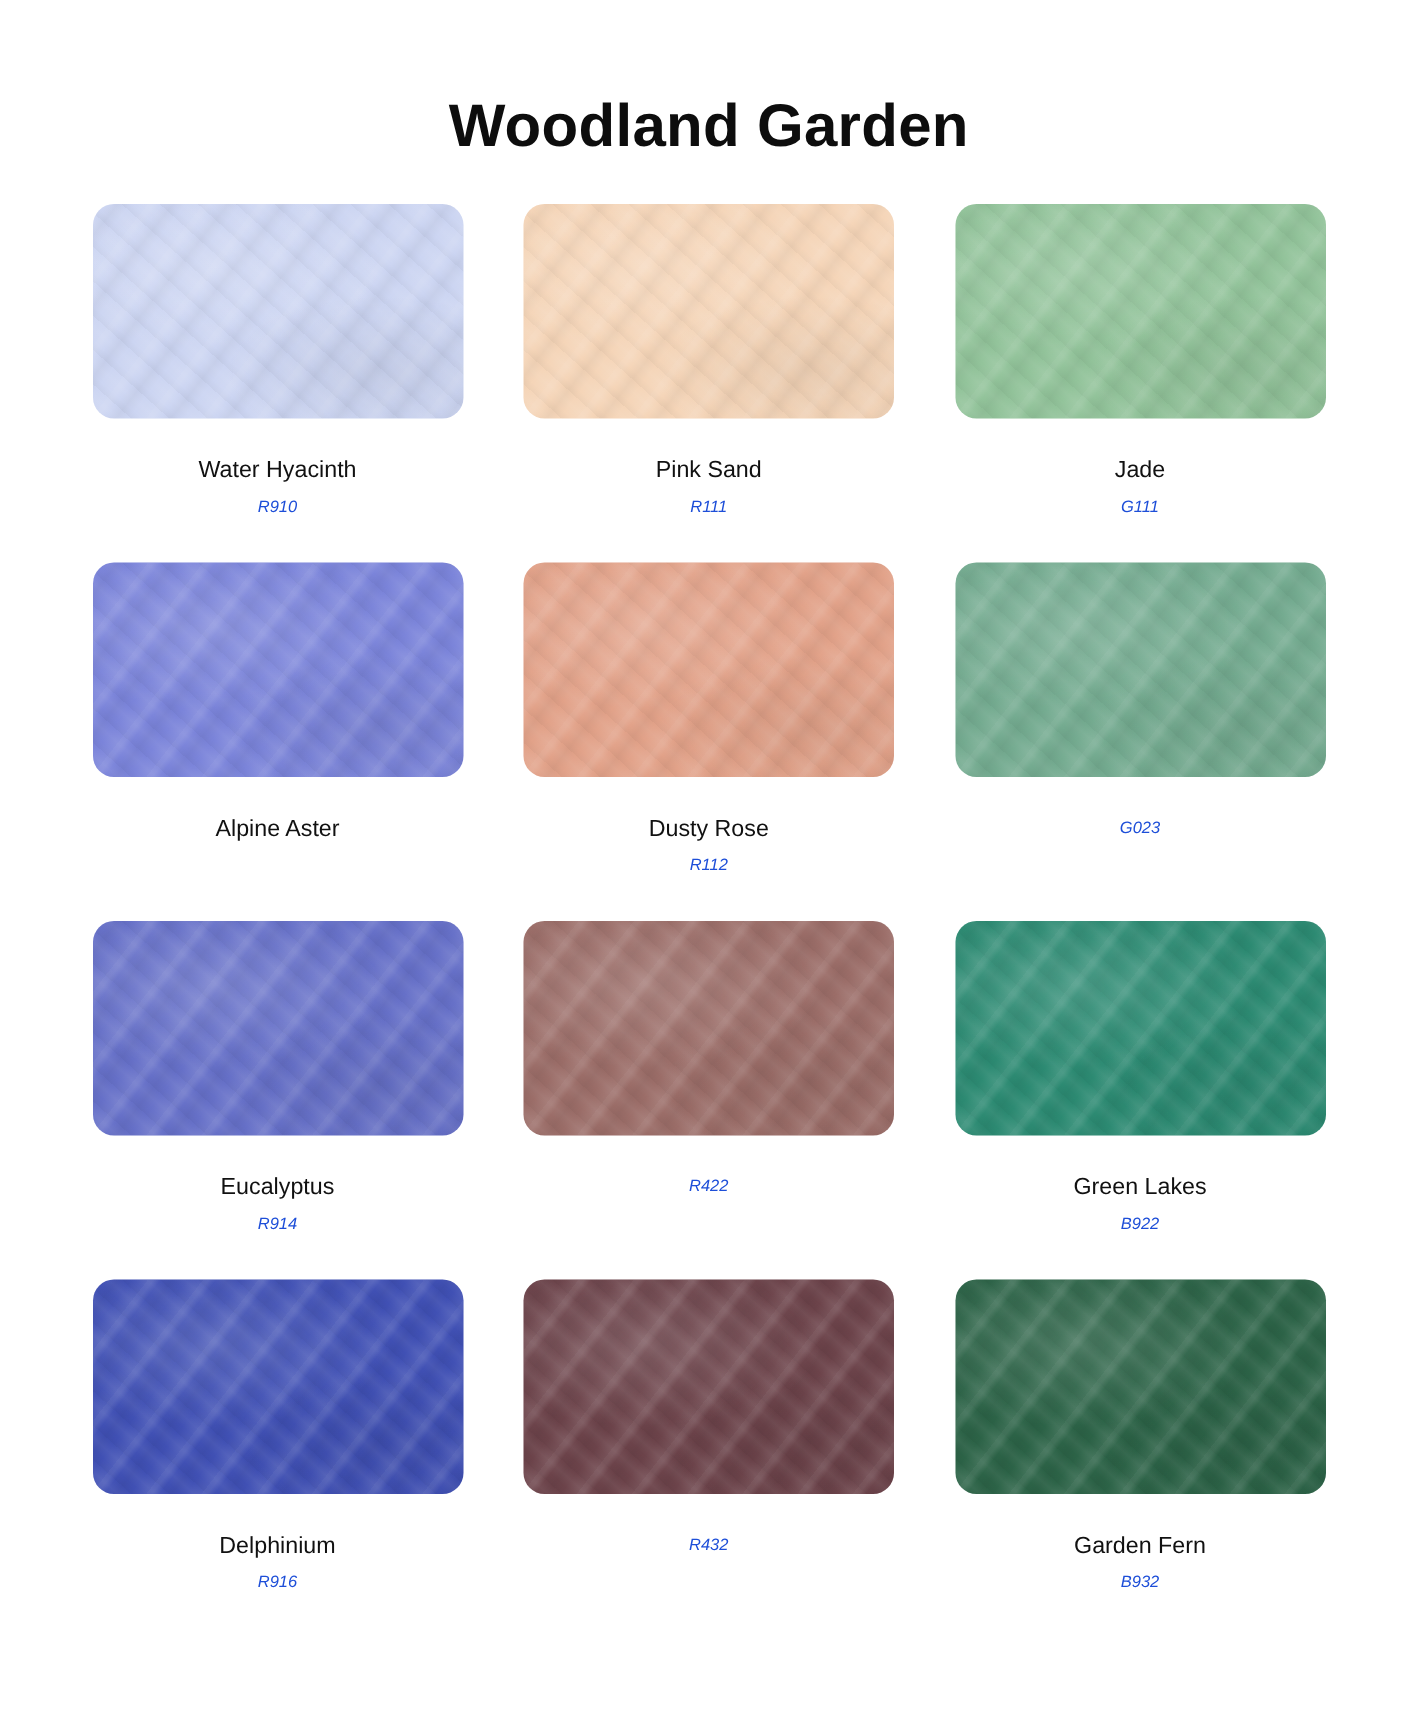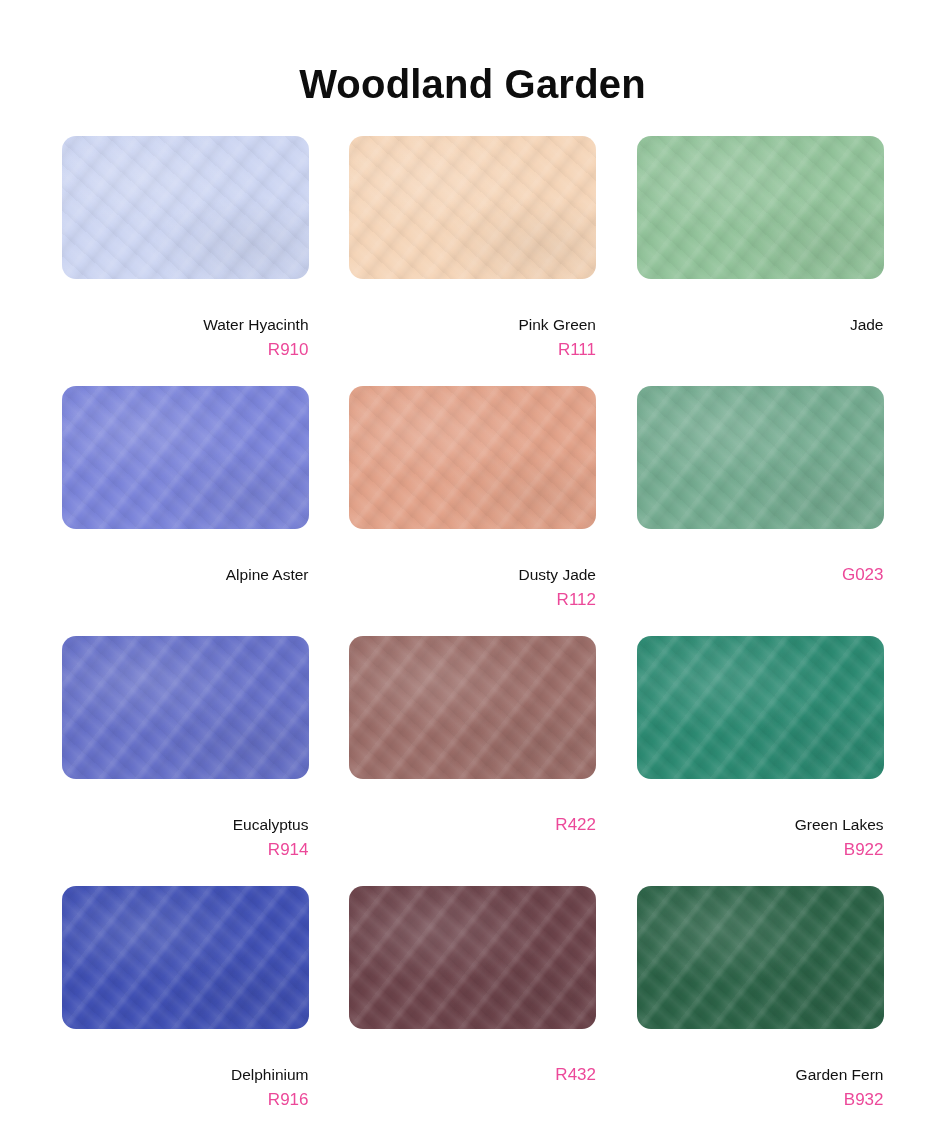--- a/index.html
+++ b/index.html
@@ -84,74 +84,76 @@
     content: "";
     position: absolute;
     inset: 0;
     background-image:
       radial-gradient(ellipse 70% 55% at 32% 30%, rgba(255,255,255,0.13), rgba(255,255,255,0) 70%),
       radial-gradient(ellipse 60% 50% at 78% 78%, rgba(0,0,0,0.05), rgba(0,0,0,0) 72%);
     pointer-events: none;
   }
 
   .swatch-caption {
-    padding-top: 33px;
-    text-align: right;
+    padding-top: 22px;
+    text-align: center;
   }
   .swatch-name {
     display: block;
     font-size: 15.5px;
     line-height: 25px;
     color: #111111;
   }
   .swatch-code {
     display: block;
-    font-size: 17px;
+    font-size: 11px;
     line-height: 25px;
-    color: #ec4899;
+    color: #1d4ed8;
+    font-style: italic;
   }
 </style>
 </head>
 <body>
 
 <div class="page">
 
   <h1 class="palette-title">Woodland Garden</h1>
 
   <div class="swatch-grid">
       <div class="swatch-cell">
         <div class="swatch-chip" style="background-color: rgb(204, 213, 242);"></div>
         <div class="swatch-caption">
           <span class="swatch-name">Water Hyacinth</span>
           <span class="swatch-code">R910</span>
         </div>
       </div>
       <div class="swatch-cell">
         <div class="swatch-chip" style="background-color: rgb(245, 213, 184);"></div>
         <div class="swatch-caption">
-          <span class="swatch-name">Pink Green</span>
+          <span class="swatch-name">Pink Sand</span>
           <span class="swatch-code">R111</span>
         </div>
       </div>
       <div class="swatch-cell">
         <div class="swatch-chip" style="background-color: rgb(146, 195, 154);"></div>
         <div class="swatch-caption">
           <span class="swatch-name">Jade</span>
+          <span class="swatch-code">G111</span>
         </div>
       </div>
       <div class="swatch-cell">
         <div class="swatch-chip" style="background-color: rgb(123, 132, 218);"></div>
         <div class="swatch-caption">
           <span class="swatch-name">Alpine Aster</span>
         </div>
       </div>
       <div class="swatch-cell">
         <div class="swatch-chip" style="background-color: rgb(226, 162, 137);"></div>
         <div class="swatch-caption">
-          <span class="swatch-name">Dusty Jade</span>
+          <span class="swatch-name">Dusty Rose</span>
           <span class="swatch-code">R112</span>
         </div>
       </div>
       <div class="swatch-cell">
         <div class="swatch-chip" style="background-color: rgb(116, 171, 144);"></div>
         <div class="swatch-caption">
           <span class="swatch-code">G023</span>
         </div>
       </div>
       <div class="swatch-cell">

